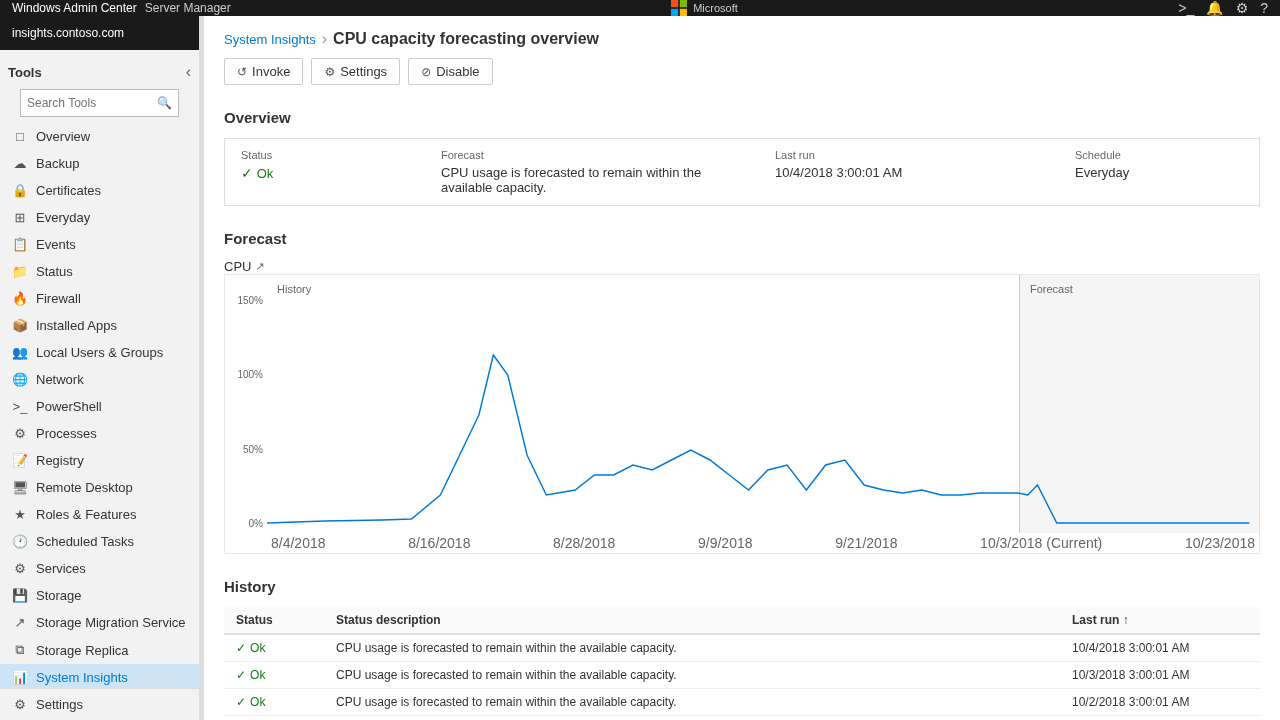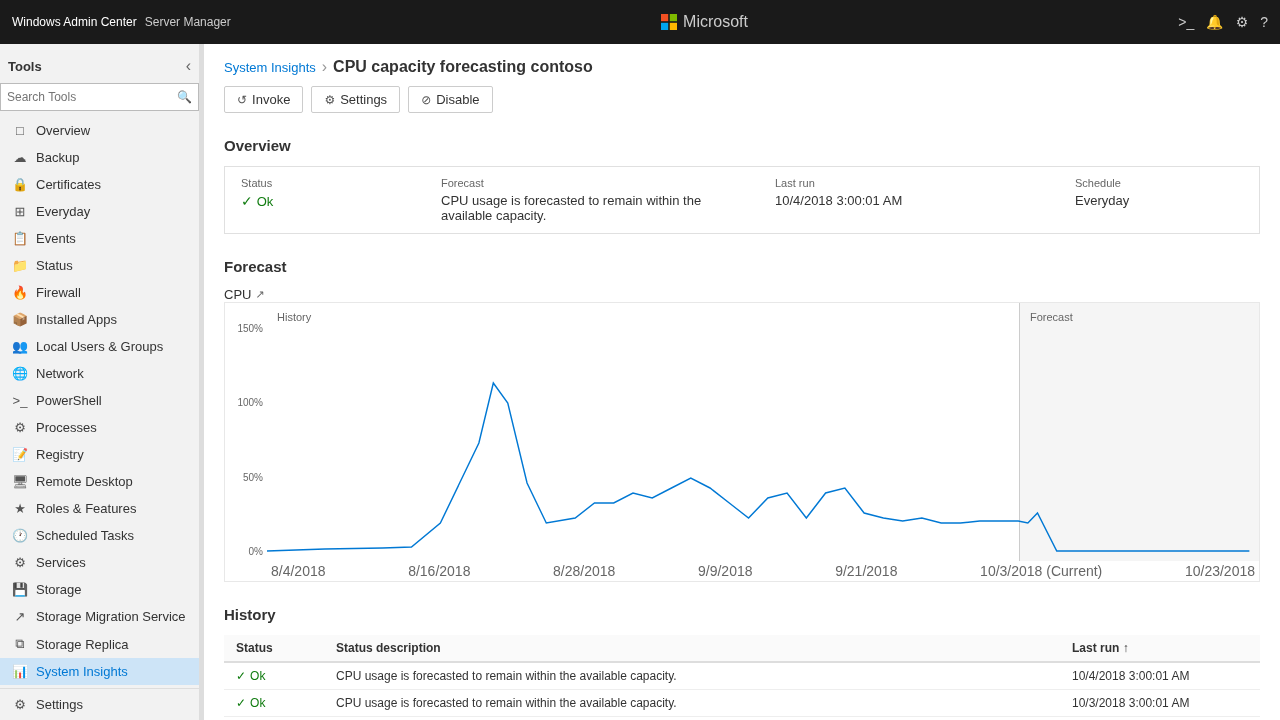--- a/index.html
+++ b/index.html
@@ -2,21 +2,21 @@
 <html><head>
   <meta charset="utf-8">
   <style>
     * { margin: 0; padding: 0; box-sizing: border-box; }
     body { font-family: 'Segoe UI', Arial, sans-serif; font-size: 13px; background: #fff; color: #333; width: 1280px; height: 720px; overflow: hidden; display: flex; flex-direction: column; }
 
     
     .top-bar {
       background: #1a1a1a;
       color: #fff;
-      height: 44px;
+      height: 16px;
       display: flex;
       align-items: center;
       padding: 0 12px;
       justify-content: space-between;
       flex-shrink: 0;
     }
     .top-bar-left { display: flex; align-items: center; gap: 8px; font-size: 12px; }
     .top-bar-logo { display: flex; align-items: center; gap: 6px; }
     .ms-logo { width: 16px; height: 16px; }
     .top-bar-right { display: flex; align-items: center; gap: 12px; }
@@ -36,21 +36,21 @@
       overflow: hidden;
     }
     .sidebar-header {
       padding: 10px 12px;
       background: #1a1a1a;
       color: #fff;
       font-size: 12px;
     }
     .sidebar-title { font-size: 13px; font-weight: 600; padding: 8px 12px 4px; color: #333; }
     .sidebar-search {
-      margin: 6px 0;
+      margin: 6px 20px;
       display: flex;
       align-items: center;
       background: #fff;
       border: 1px solid #bbb;
       height: 28px;
       padding: 0 6px;
     }
     .sidebar-search input { border: none; outline: none; font-size: 12px; width: 100%; background: transparent; }
     .sidebar-search-icon { color: #666; font-size: 12px; }
     .sidebar-nav { overflow-y: auto; flex: 1; }
@@ -167,33 +167,36 @@
     <span>Windows Admin Center</span>
     <span style="color:#ccc; cursor:pointer; display:flex; align-items:center; gap:4px;">Server Manager</span>
   </div>
   <div class="top-bar-logo">
     <svg class="ms-logo" viewBox="0 0 20 20">
       <rect x="0" y="0" width="9" height="9" fill="#f25022"></rect>
       <rect x="11" y="0" width="9" height="9" fill="#7fba00"></rect>
       <rect x="0" y="11" width="9" height="9" fill="#00a4ef"></rect>
       <rect x="11" y="11" width="9" height="9" fill="#ffb900"></rect>
     </svg>
-    <span style="font-size:16px; color:#ccc;">Microsoft</span>
+    <span style="font-size:11px; color:#ccc;">Microsoft</span>
   </div>
   <div class="top-bar-right">
     <span class="top-bar-icon">&gt;_</span>
     <span class="top-bar-icon">🔔</span>
     <span class="top-bar-icon">⚙</span>
     <span class="top-bar-icon">?</span>
   </div>
 </div>
 
 <div class="main-layout">
 
   <div class="sidebar">
+    <div class="sidebar-header">
+      <span>insights.contoso.com</span>
+    </div>
     <div style="display:flex; align-items:center; justify-content:space-between; padding:6px 8px 2px;margin-top:7px;">
       <span class="sidebar-title" style="padding:0; font-weight:600; font-size:13px;">Tools</span>
       <span style="cursor:pointer; font-size:16px; color:#666;">‹</span>
     </div>
     <div class="sidebar-search">
       <input type="text" style="font-size: 12px; border: none; outline: none; width: 100%;" placeholder="Search Tools">
       <span class="sidebar-search-icon">🔍</span>
     </div>
     <div class="sidebar-nav" id="sidebar-nav">
         <div class="sidebar-item">
@@ -289,21 +292,21 @@
       </div>
   </div>
 
   <div class="resize-handle"></div>
 
   <div class="content">
 
     <div class="breadcrumb">
       <span class="breadcrumb-link">System Insights</span>
       <span class="breadcrumb-sep">›</span>
-      <span class="breadcrumb-current">CPU capacity forecasting contoso</span>
+      <span class="breadcrumb-current">CPU capacity forecasting overview</span>
     </div>
 
     <div class="toolbar">
       <button class="toolbar-btn">
         <span class="toolbar-btn-icon">↺</span>
         <span>Invoke</span>
       </button>
       <button class="toolbar-btn">
         <span class="toolbar-btn-icon">⚙</span>
         <span>Settings</span>

